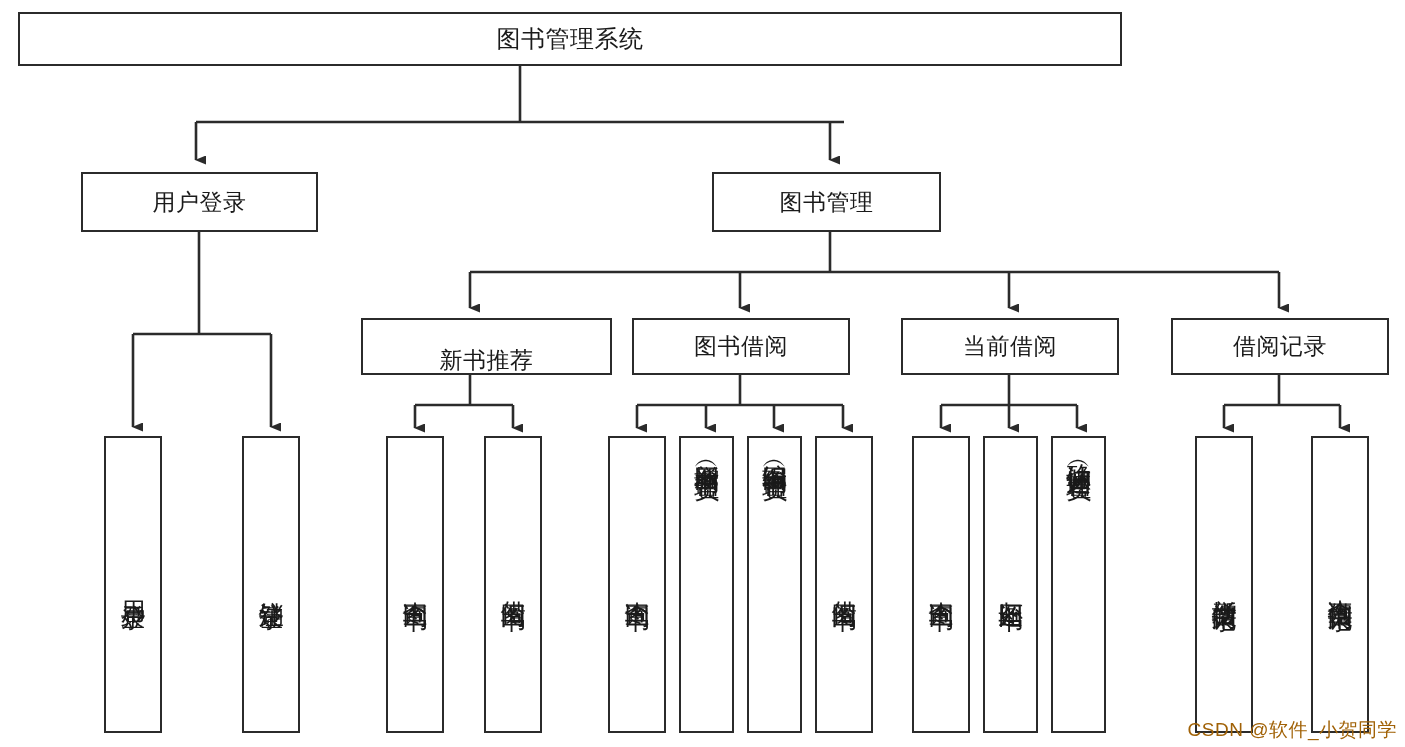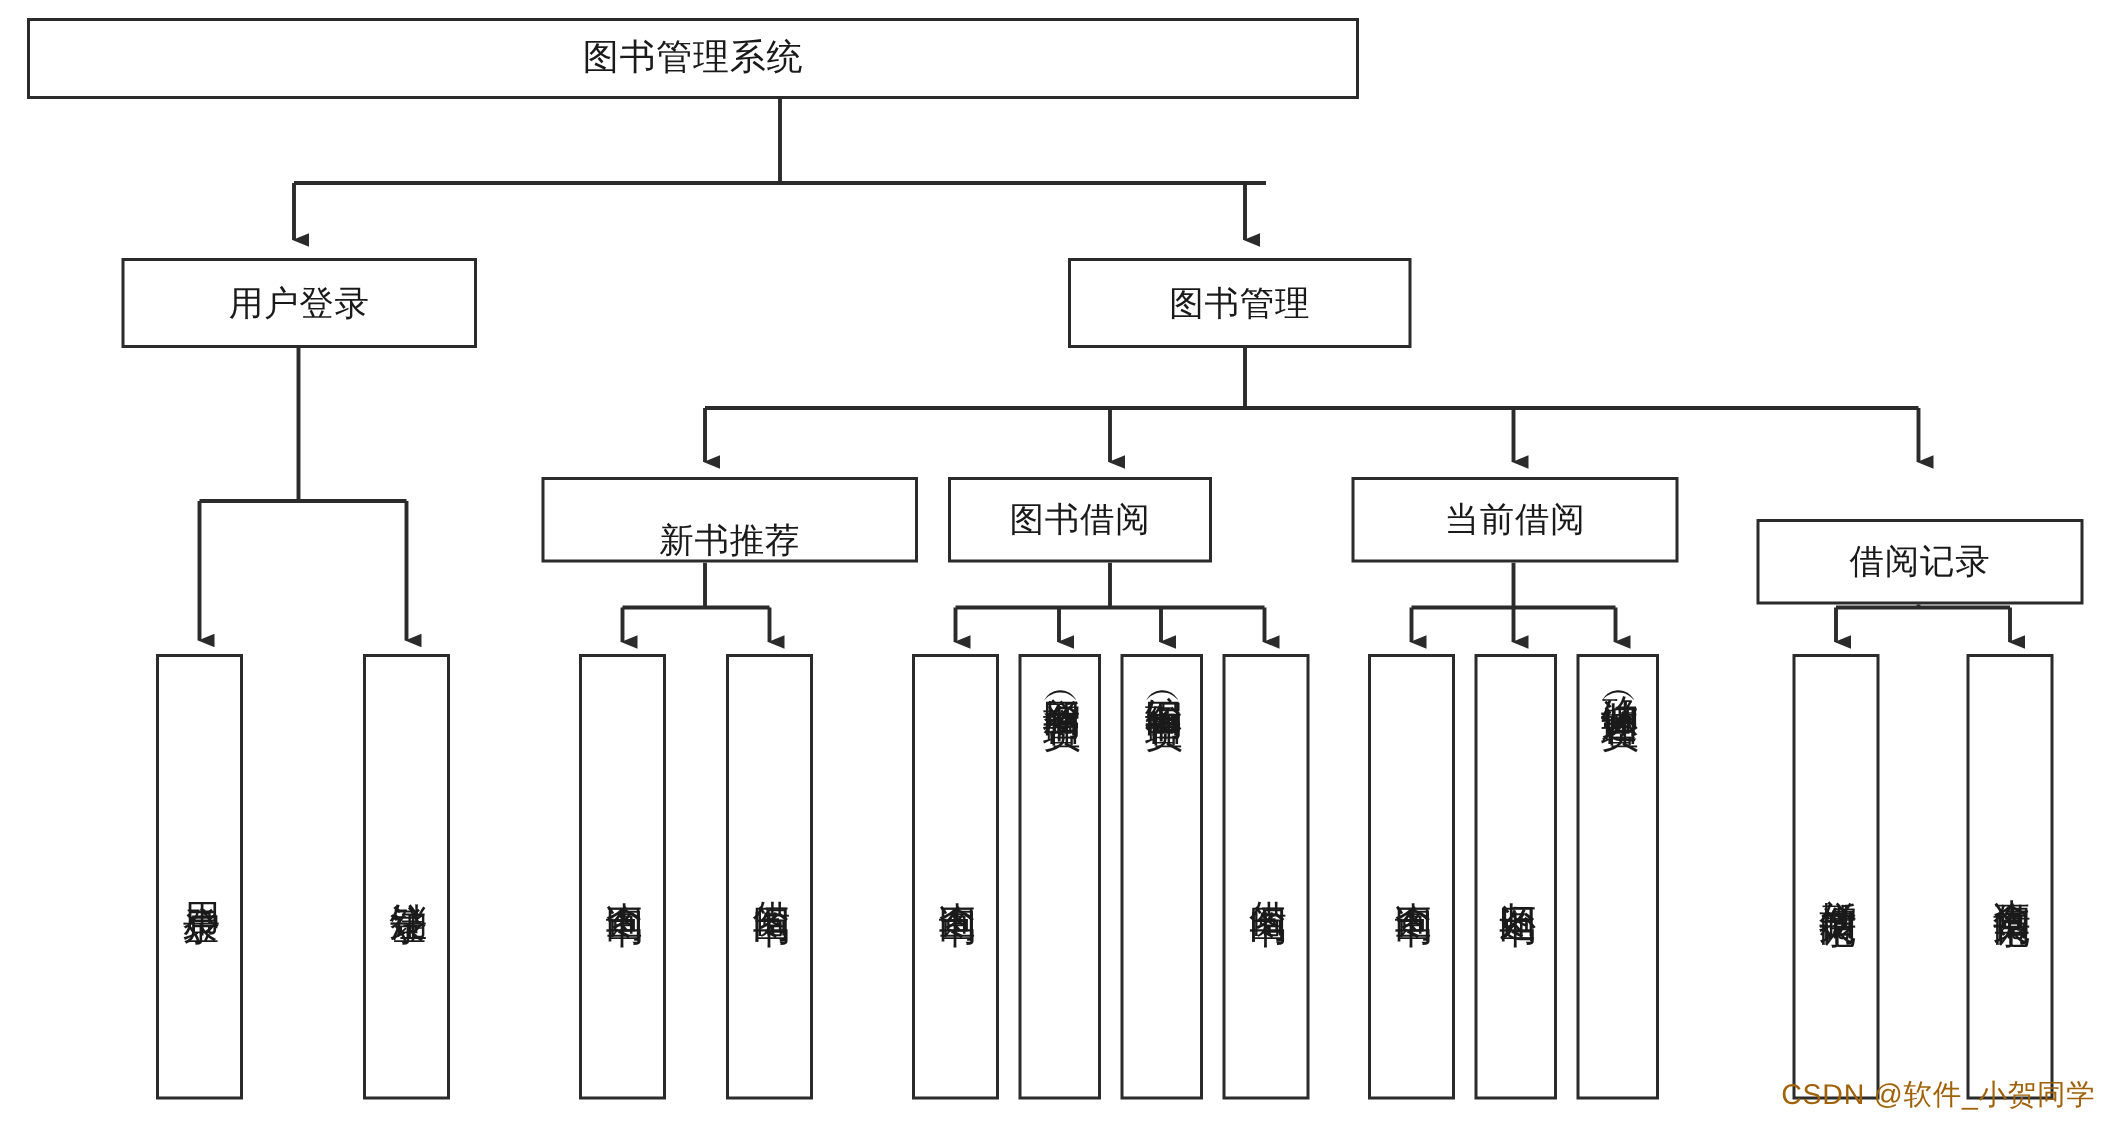--- a/index.html
+++ b/index.html
@@ -135,45 +135,45 @@
       <path d="M1009,405 L1009,428" marker-end="url(#arrowhead)"></path>
       <path d="M1077,405 L1077,428" marker-end="url(#arrowhead)"></path>
 
       <path d="M1279,375 L1279,405"></path>
       <path d="M1224,405 L1340,405"></path>
       <path d="M1224,405 L1224,428" marker-end="url(#arrowhead)"></path>
       <path d="M1340,405 L1340,428" marker-end="url(#arrowhead)"></path>
     </g>
   </svg>
 
-  <div class="node horiz root" style="left:18px; top:12px; width:888px; height:54px;text-align:right;">
+  <div class="node horiz root" style="left:18px; top:12px; width:1104px; height:54px;text-align:right;">
     <span class="node-label">图书管理系统</span>
   </div>
 
   <div class="node horiz" style="left:81px; top:172px; width:237px; height:60px;">
     <span class="node-label">用户登录</span>
   </div>
 
   <div class="node horiz" style="left:712px; top:172px; width:229px; height:60px;">
     <span class="node-label">图书管理</span>
   </div>
 
   <div class="node horiz" style="left:361px; top:318px; width:251px; height:57px;align-items:flex-end;">
     <span class="node-label">新书推荐</span>
   </div>
 
-  <div class="node horiz" style="left:632px; top:318px; width:176px; height:57px;">
+  <div class="node horiz" style="left:632px; top:318px; width:218px; height:57px;">
     <span class="node-label">图书借阅</span>
   </div>
 
   <div class="node horiz" style="left:901px; top:318px; width:218px; height:57px;">
     <span class="node-label">当前借阅</span>
   </div>
 
-  <div class="node horiz" style="left:1171px; top:318px; width:218px; height:57px;margin-top:28px;">
+  <div class="node horiz" style="left:1171px; top:318px; width:218px; height:57px;">
     <span class="node-label">借阅记录</span>
   </div>
 
   <div class="node vert" style="left:104px; top:436px; width:58px; height:297px;">
     <span class="vert-inner">
       <span class="node-label">用户登录</span>
     </span>
   </div>
 
   <div class="node vert" style="left:242px; top:436px; width:58px; height:297px;">

